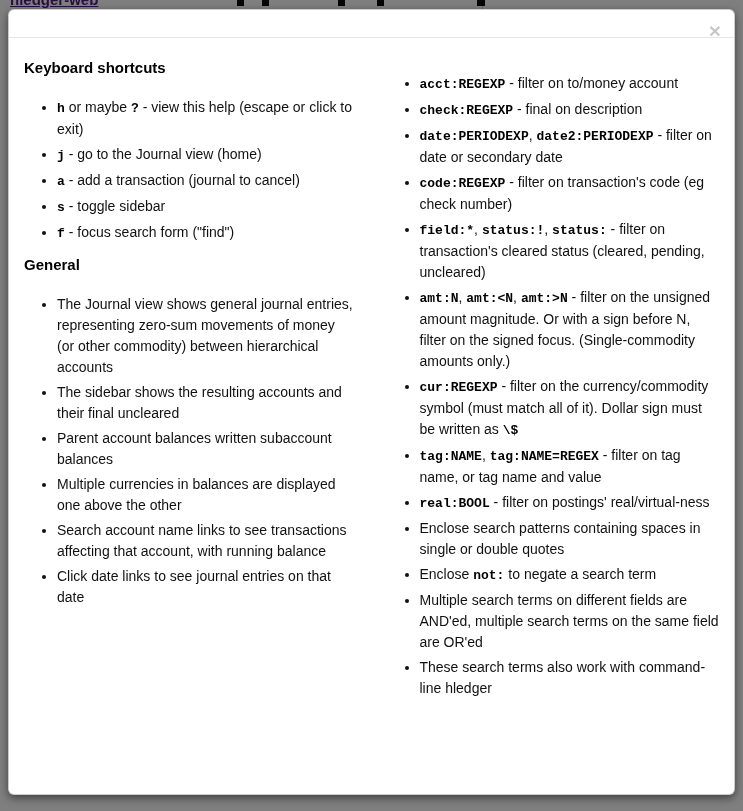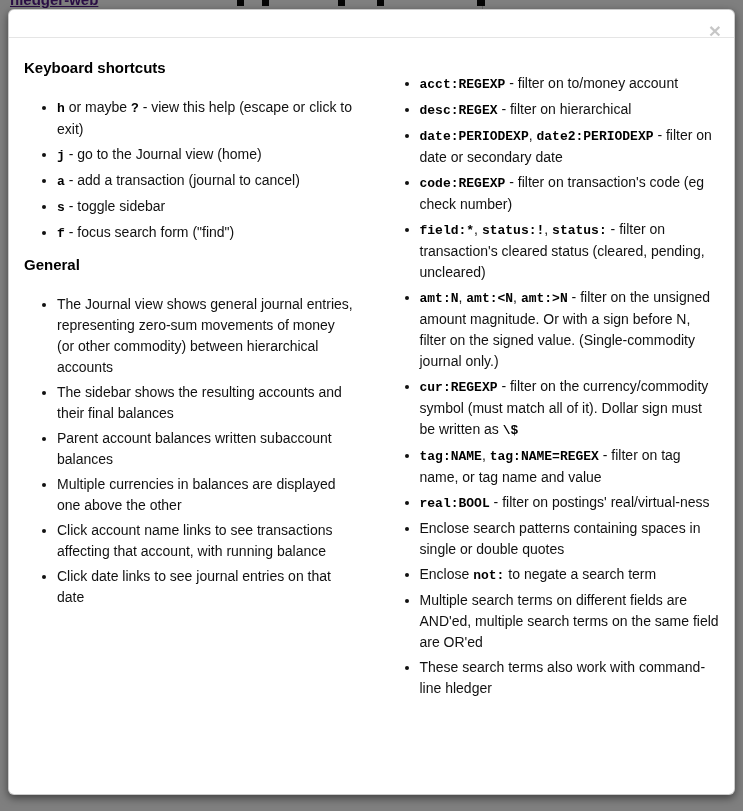--- a/index.html
+++ b/index.html
@@ -92,35 +92,35 @@
         <ul class="help-list">
           <li><span class="code">h</span><span> or maybe </span><span class="code">?</span><span> - view this help (escape or click to exit)</span></li>
           <li><span class="code">j</span><span> - go to the Journal view (home)</span></li>
           <li><span class="code">a</span><span> - add a transaction (journal to cancel)</span></li>
           <li><span class="code">s</span><span> - toggle sidebar</span></li>
           <li><span class="code">f</span><span> - focus search form ("find")</span></li>
         </ul>
         <div class="sec-heading">General</div>
         <ul class="help-list">
           <li><span>The Journal view shows general journal entries, representing zero-sum movements of money (or other commodity) between hierarchical accounts</span></li>
-          <li><span>The sidebar shows the resulting accounts and their final balances</span></li>
+          <li><span>The sidebar shows the resulting accounts and their final uncleared</span></li>
           <li><span>Parent account balances written subaccount balances</span></li>
           <li><span>Multiple currencies in balances are displayed one above the other</span></li>
-          <li><span>Click account name links to see transactions affecting that account, with running balance</span></li>
+          <li><span>Search account name links to see transactions affecting that account, with running balance</span></li>
           <li><span>Click date links to see journal entries on that date</span></li>
         </ul>
       </div>
     <div class="col col-right">
         <ul class="help-list">
           <li><span class="code">acct:REGEXP</span><span> - filter on to/money account</span></li>
-          <li><span class="code">desc:REGEX</span><span> - filter on hierarchical</span></li>
+          <li><span class="code">check:REGEXP</span><span> - final on description</span></li>
           <li><span class="code">date:PERIODEXP</span><span>, </span><span class="code">date2:PERIODEXP</span><span> - filter on date or secondary date</span></li>
           <li><span class="code">code:REGEXP</span><span> - filter on transaction's code (eg check number)</span></li>
           <li><span class="code">field:*</span><span>, </span><span class="code">status:!</span><span>, </span><span class="code">status:</span><span> - filter on transaction's cleared status (cleared, pending, uncleared)</span></li>
-          <li><span class="code">amt:N</span><span>, </span><span class="code">amt:&lt;N</span><span>, </span><span class="code">amt:&gt;N</span><span> - filter on the unsigned amount magnitude. Or with a sign before N, filter on the signed value. (Single-commodity journal only.)</span></li>
+          <li><span class="code">amt:N</span><span>, </span><span class="code">amt:&lt;N</span><span>, </span><span class="code">amt:&gt;N</span><span> - filter on the unsigned amount magnitude. Or with a sign before N, filter on the signed focus. (Single-commodity amounts only.)</span></li>
           <li><span class="code">cur:REGEXP</span><span> - filter on the currency/commodity symbol (must match all of it). Dollar sign must be written as </span><span class="code">\$</span></li>
           <li><span class="code">tag:NAME</span><span>, </span><span class="code">tag:NAME=REGEX</span><span> - filter on tag name, or tag name and value</span></li>
           <li><span class="code">real:BOOL</span><span> - filter on postings' real/virtual-ness</span></li>
           <li><span>Enclose search patterns containing spaces in single or double quotes</span></li>
           <li><span>Enclose </span><span class="code">not:</span><span> to negate a search term</span></li>
           <li><span>Multiple search terms on different fields are AND'ed, multiple search terms on the same field are OR'ed</span></li>
           <li><span>These search terms also work with command-line hledger</span></li>
         </ul>
       </div>
   </div>

